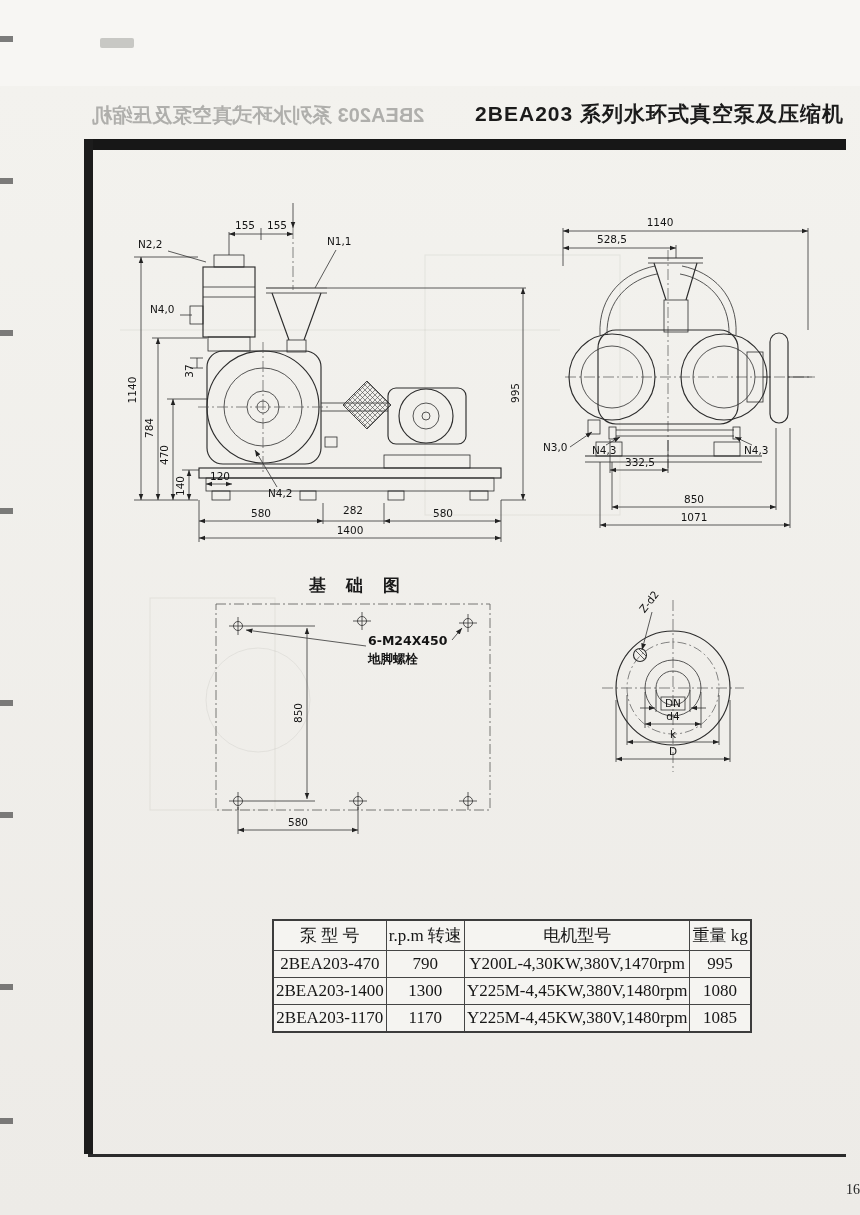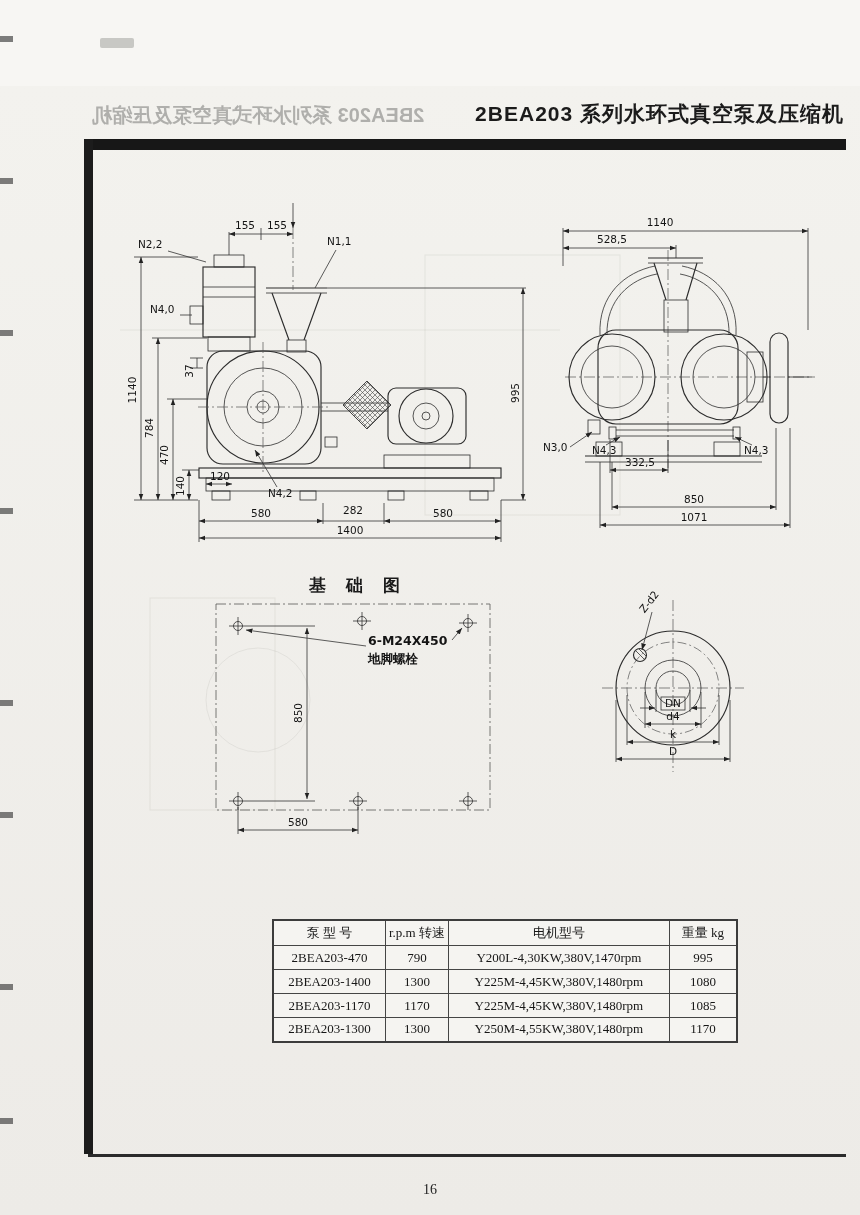--- a/index.html
+++ b/index.html
@@ -40,37 +40,37 @@
   .gh { fill:none; stroke:#8d8d89; stroke-width:1; opacity:.14; }
   text.t  { font:10.5px "DejaVu Sans", sans-serif; fill:#141414; text-anchor:middle; }
   text.ts { font:10.5px "DejaVu Sans", sans-serif; fill:#141414; text-anchor:start; }
   text.tc { font:bold 12.5px "DejaVu Sans", sans-serif; fill:#141414; text-anchor:start; }
   text.ttl{ font:bold 17px "DejaVu Sans", sans-serif; fill:#1a1a1a; text-anchor:middle; letter-spacing:7px; }
 
   table.spec {
     position:absolute; left:272px; top:919px; width:466px;
     border-collapse:collapse;
     font-family:"Liberation Serif", serif;
-    font-size:13px; color:#161616;
+    font-size:17px; color:#161616;
     background:#f5f4f1;
   }
   table.spec th, table.spec td {
     border:1px solid #454545;
     text-align:center;
     padding:3px 2px;
     height:24px;
     font-weight:normal;
     white-space:nowrap;
   }
   table.spec thead th { font-weight:normal; }
   table.spec { border:2px solid #3c3c3c; }
 
   .page-number {
     position:absolute; left:0; top:1182px; width:860px;
-    text-align:center; font-size:14px; color:#222;
+    text-align:right; font-size:14px; color:#222;
     font-family:"Liberation Serif", serif;
   }
 </style>
 </head>
 <body>
 
 <div class="top-strip"></div>
 <div class="page-bg"></div>
 
 <div class="edge-tick" style="top:36px"></div>
@@ -374,22 +374,16 @@
       <td>1300</td>
       <td>Y225M-4,45KW,380V,1480rpm</td>
       <td>1080</td>
     </tr>
     <tr>
       <td>2BEA203-1170</td>
       <td>1170</td>
       <td>Y225M-4,45KW,380V,1480rpm</td>
       <td>1085</td>
     </tr>
-    <tr>
-      <td>2BEA203-1300</td>
-      <td>1300</td>
-      <td>Y250M-4,55KW,380V,1480rpm</td>
-      <td>1170</td>
-    </tr>
   </tbody>
 </table>
 
 <div class="page-number">16</div>
 
 </body></html>

